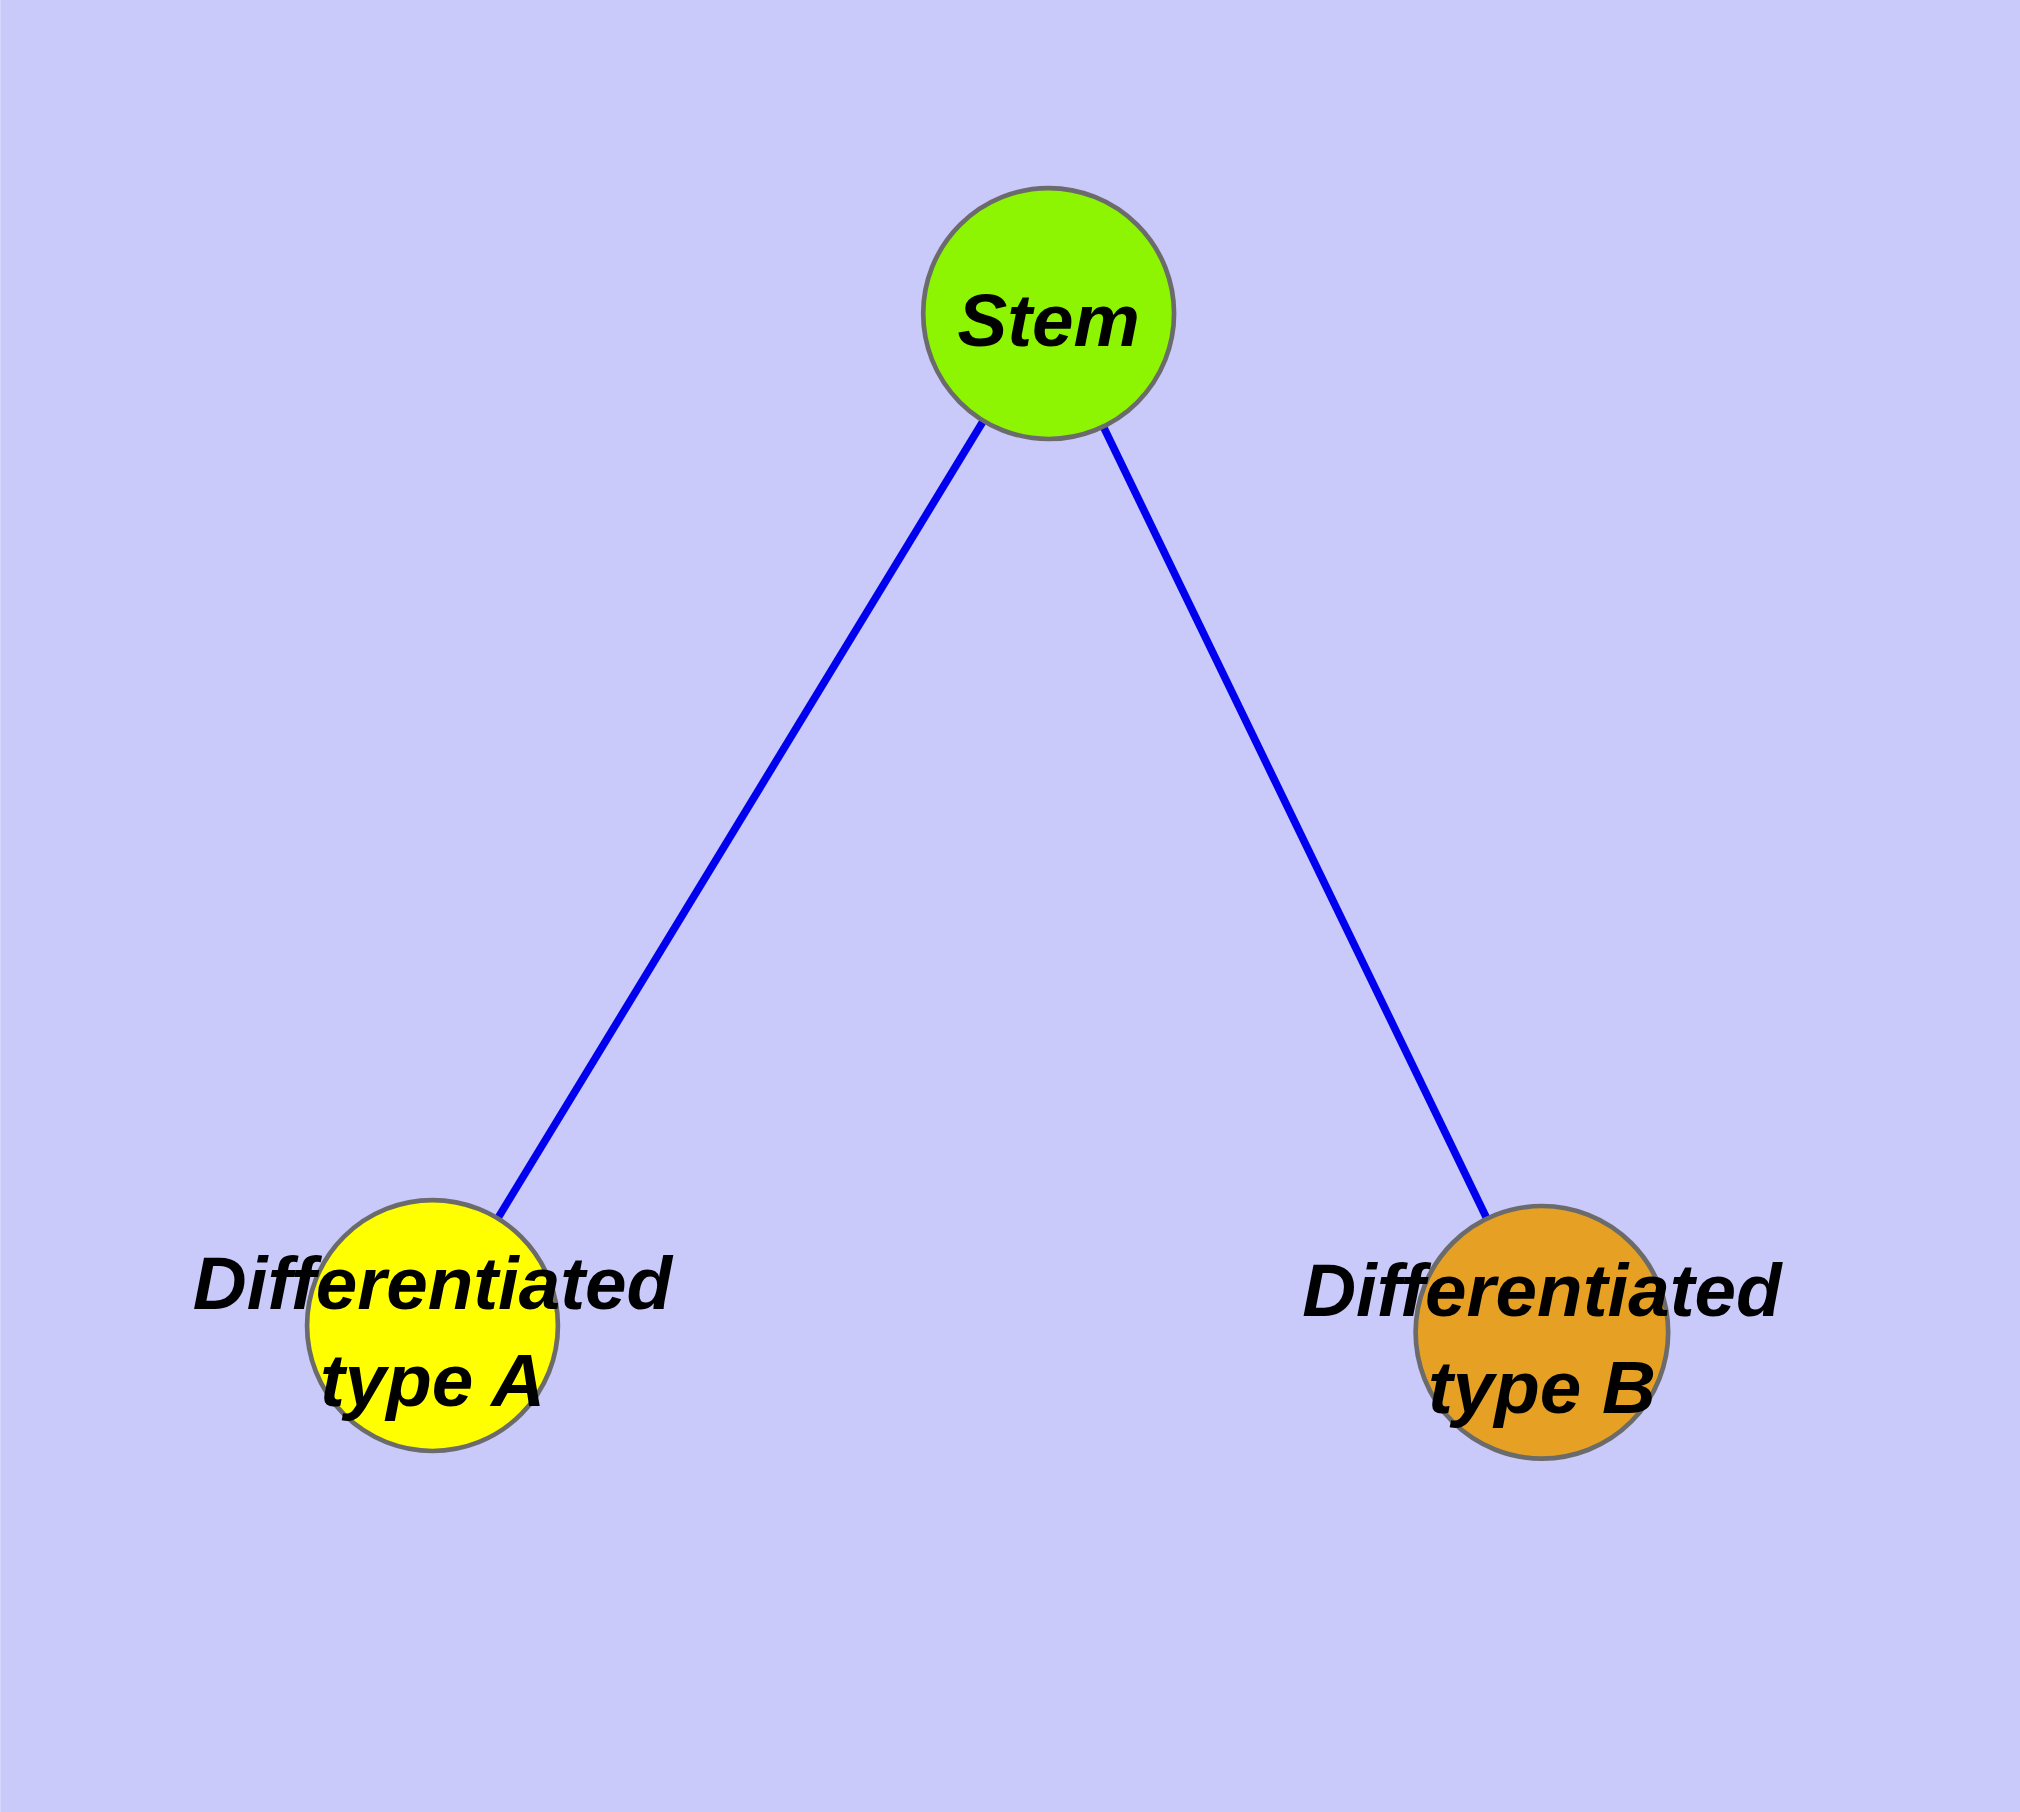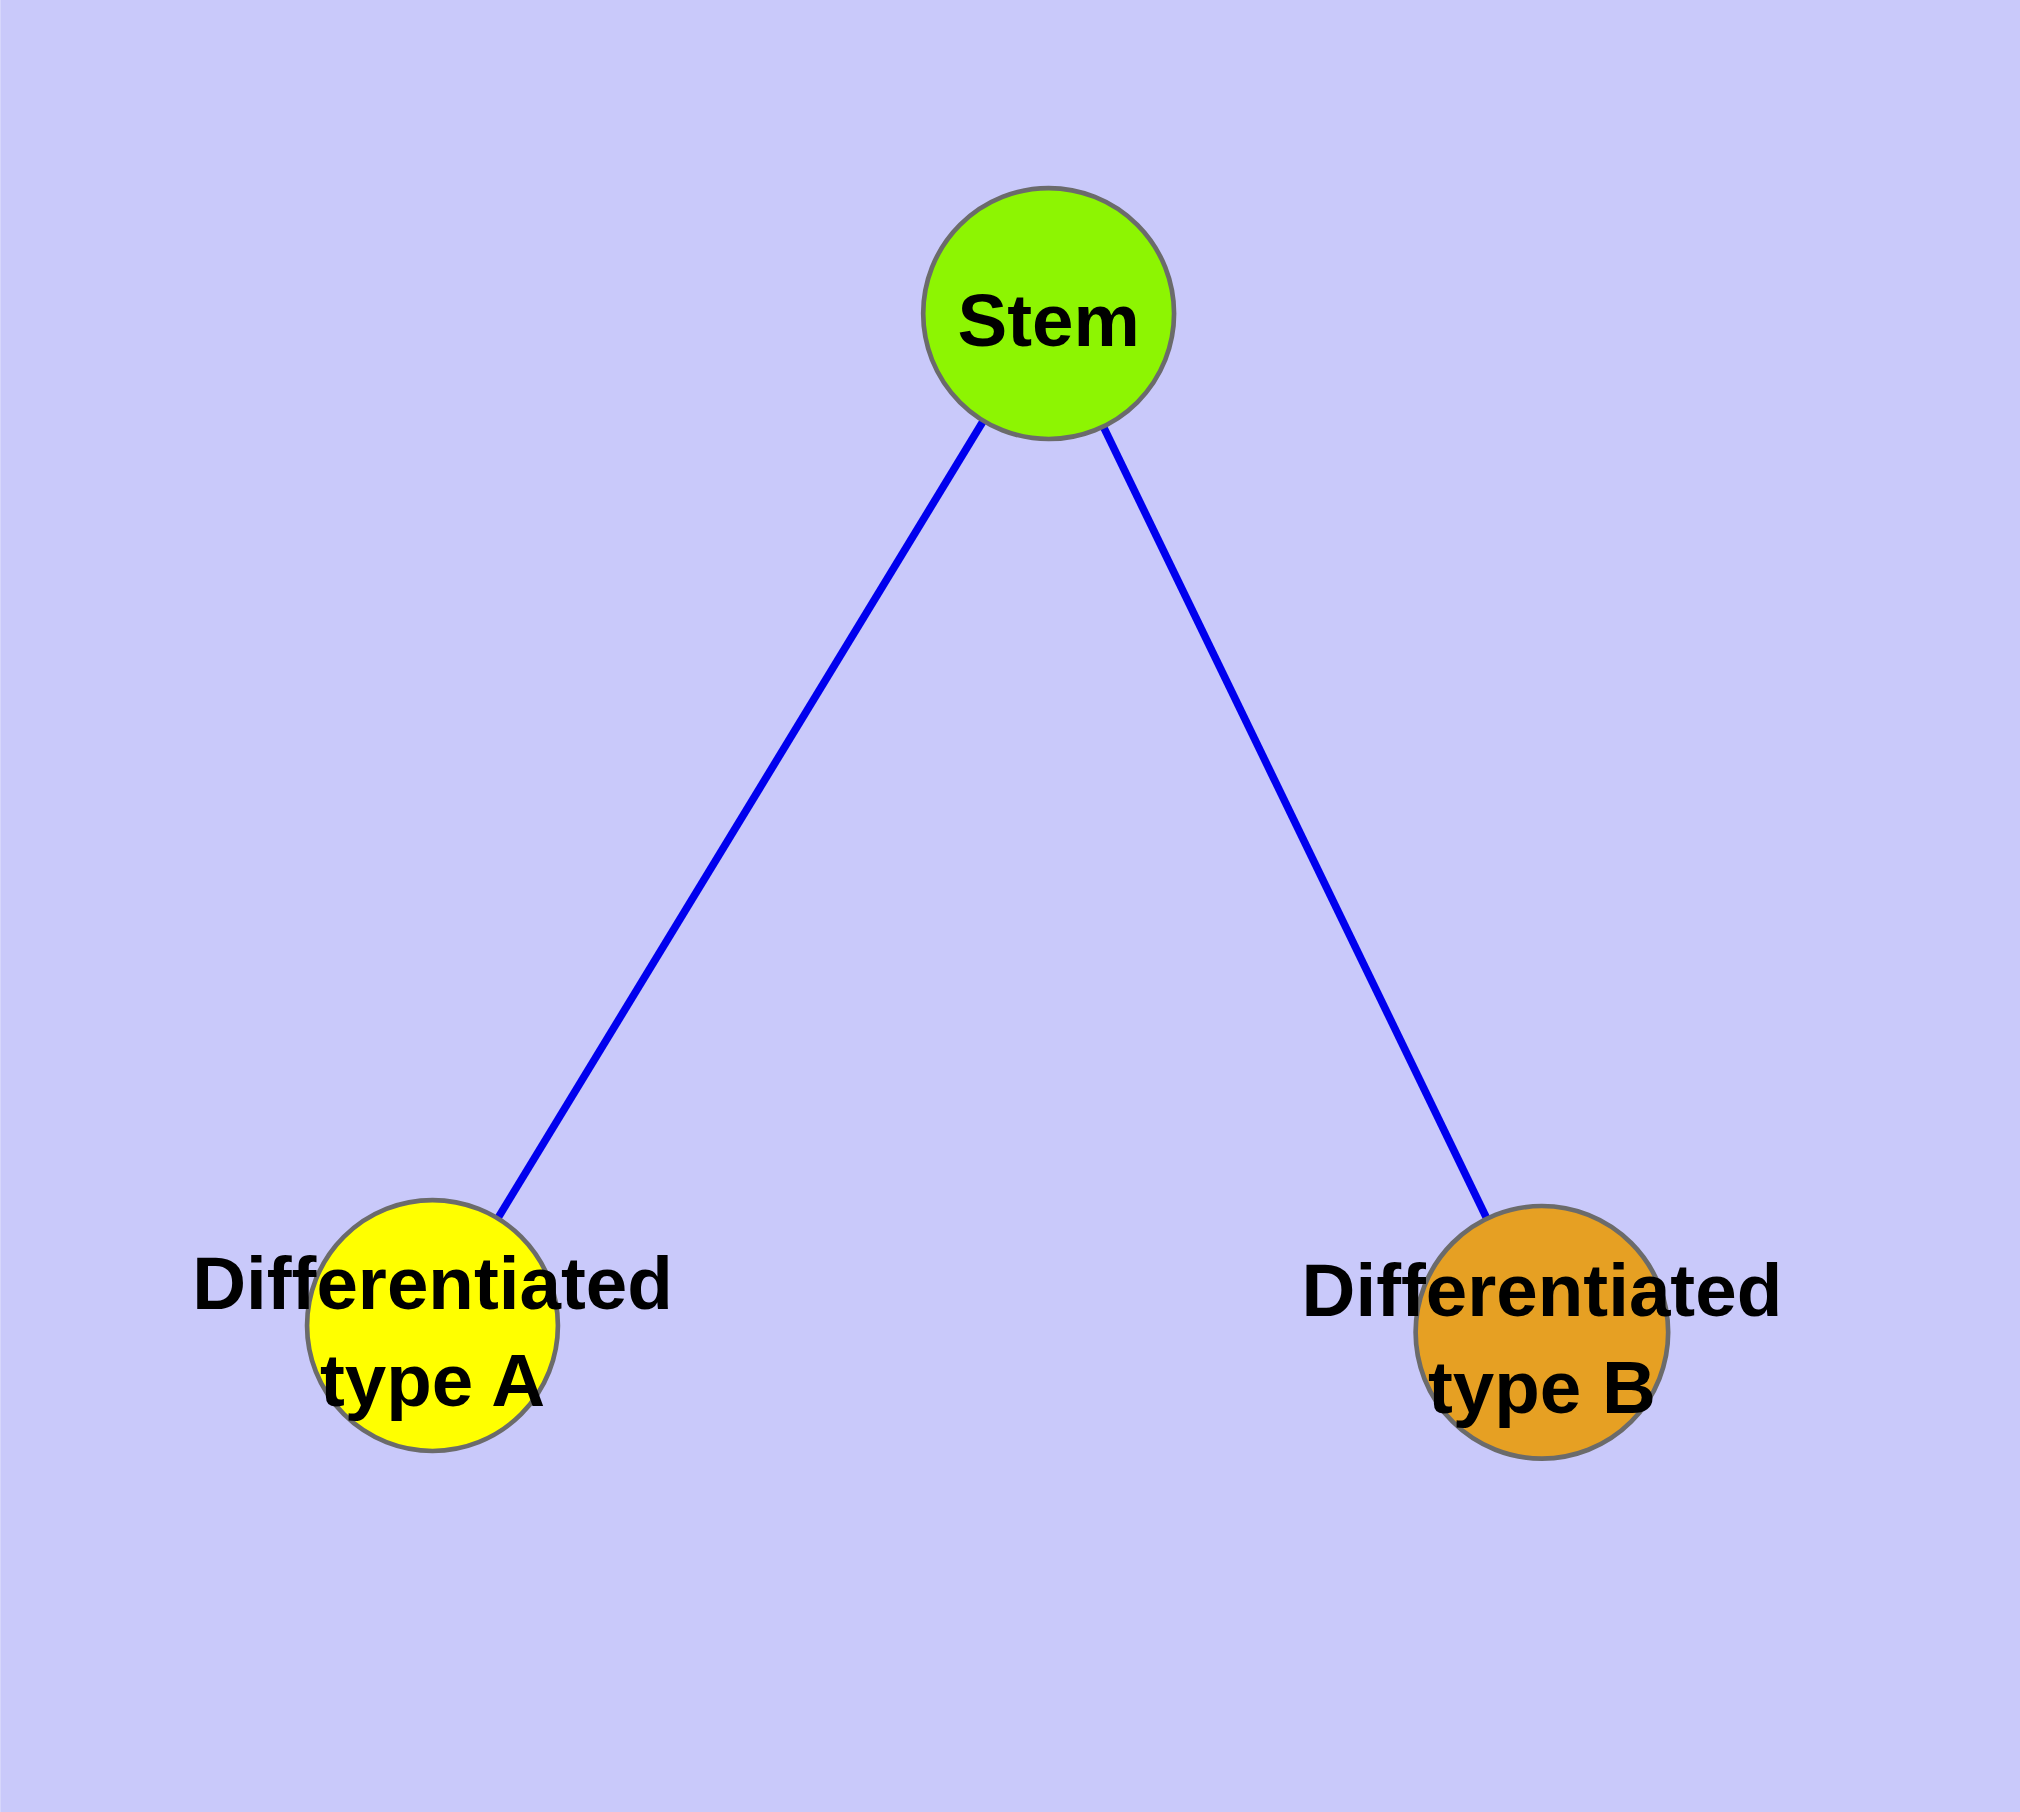--- a/index.html
+++ b/index.html
@@ -9,20 +9,21 @@
   body {
     width: 2021px;
     height: 1812px;
     overflow: hidden;
     font-family: "Liberation Sans", sans-serif;
   }
   .canvas {
     position: relative;
     width: 2021px;
     height: 1290px;
+    font-style: italic;
   }
   svg {
     display: block;
     width: 2021px;
     height: 1812px;
   }
   .node-label {
     font-family: "Liberation Sans", sans-serif;
     font-weight: bold;
     font-size: 88px;

